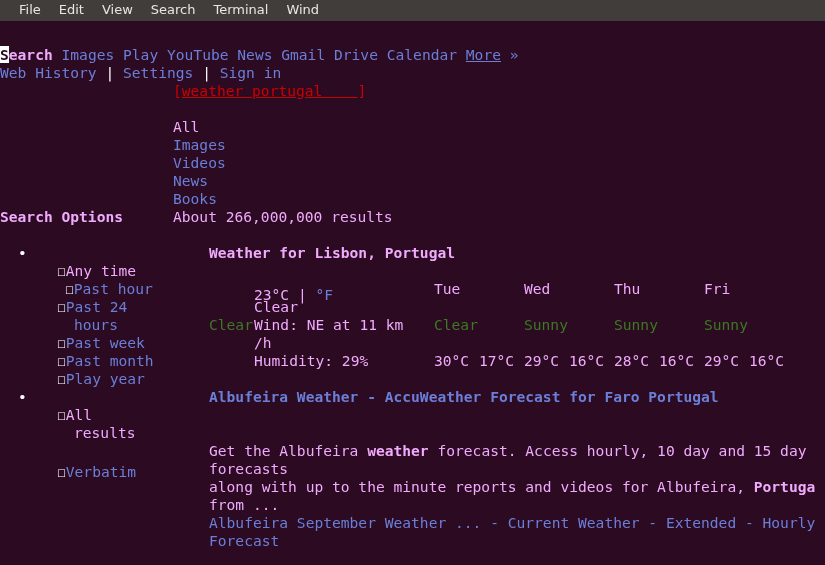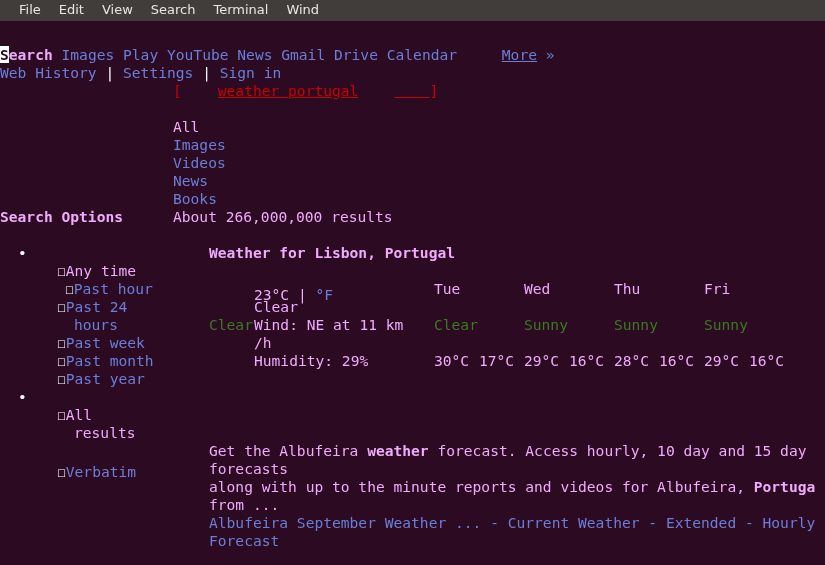--- a/index.html
+++ b/index.html
@@ -47,21 +47,21 @@
     left: 0;
     font-size: 14.6px;
     line-height: 18px;
   }
   .ch { white-space: pre; }
   .link   { color: #6c7fd8; }
   .white  { color: #f0abfc; }
   .green  { color: #3b7a22; }
   .red    { color: #cc0000; }
   .bold   { font-weight: bold; }
-  .ul     { text-decoration: underline; margin-left: 36px; }
+  .ul     { text-decoration: underline; }
   .cursor {
     background: #ffffff;
     color: #2b0a22;
     font-weight: bold;
   }
   .sep { color: #ffffff; }
   .cbox { color: #ffffff; }
   .bullet { color: #ffffff; }
 </style>
 </head>
@@ -99,21 +99,21 @@
 
   <div class="row" style="top:259px; left:57px;margin-left:8px;"><span class="cbox ch">☐</span><span class="link ch">Past hour</span></div>
 
   <div class="row" style="top:277px; left:57px;"><span class="cbox ch">☐</span><span class="link ch">Past 24</span></div>
   <div class="row" style="top:295px; left:74px;"><span class="link ch">hours</span></div>
 
   <div class="row" style="top:313px; left:57px;"><span class="cbox ch">☐</span><span class="link ch">Past week</span></div>
 
   <div class="row" style="top:331px; left:57px;"><span class="cbox ch">☐</span><span class="link ch">Past month</span></div>
 
-  <div class="row" style="top:349px; left:57px;"><span class="cbox ch">☐</span><span class="link ch">Past year</span></div>
+  <div class="row" style="top:349px; left:57px;"><span class="cbox ch">☐</span><span class="link ch">Play year</span></div>
 
   <div class="row" style="top:367px; left:18px;"><span class="bullet ch">•</span></div>
 
   <div class="row" style="top:385px; left:57px;"><span class="cbox ch">☐</span><span class="white ch">All</span></div>
   <div class="row" style="top:403px; left:74px;"><span class="white ch">results</span></div>
 
   <div class="row" style="top:442px; left:57px;"><span class="cbox ch">☐</span><span class="link ch">Verbatim</span></div>
 
   <div class="row" style="top:223px; left:209px;"><span class="white bold ch">Weather for Lisbon, Portugal</span></div>
 
@@ -138,20 +138,21 @@
 
   <div class="row" style="top:331px; left:434px;"><span class="white ch">30°C</span></div>
   <div class="row" style="top:331px; left:479px;"><span class="white ch">17°C</span></div>
   <div class="row" style="top:331px; left:524px;"><span class="white ch">29°C</span></div>
   <div class="row" style="top:331px; left:569px;"><span class="white ch">16°C</span></div>
   <div class="row" style="top:331px; left:614px;"><span class="white ch">28°C</span></div>
   <div class="row" style="top:331px; left:659px;"><span class="white ch">16°C</span></div>
   <div class="row" style="top:331px; left:704px;"><span class="white ch">29°C</span></div>
   <div class="row" style="top:331px; left:749px;"><span class="white ch">16°C</span></div>
 
+  <div class="row" style="top:367px; left:209px;"><span class="link bold ch">Albufeira Weather - AccuWeather Forecast for Faro Portugal</span></div>
 
 
   <div class="row" style="top:421px; left:209px;"><span class="white ch">Get the Albufeira </span><span class="white bold ch">weather</span><span class="white ch"> forecast. Access hourly, 10 day and 15 day</span></div>
   <div class="row" style="top:439px; left:209px;"><span class="white ch">forecasts</span></div>
   <div class="row" style="top:457px; left:209px;"><span class="white ch">along with up to the minute reports and videos for Albufeira, </span><span class="white bold ch">Portuga</span></div>
   <div class="row" style="top:475px; left:209px;"><span class="white ch">from ...</span></div>
 
   <div class="row" style="top:493px; left:209px;"><span class="link ch">Albufeira September Weather ... - Current Weather - Extended - Hourly</span></div>
   <div class="row" style="top:511px; left:209px;"><span class="link ch">Forecast</span></div>
 

